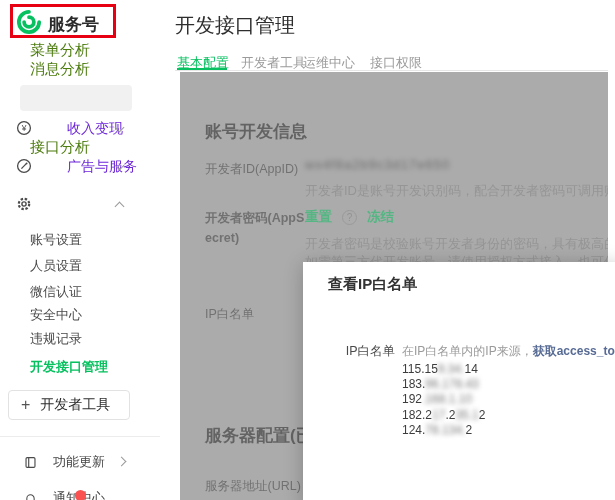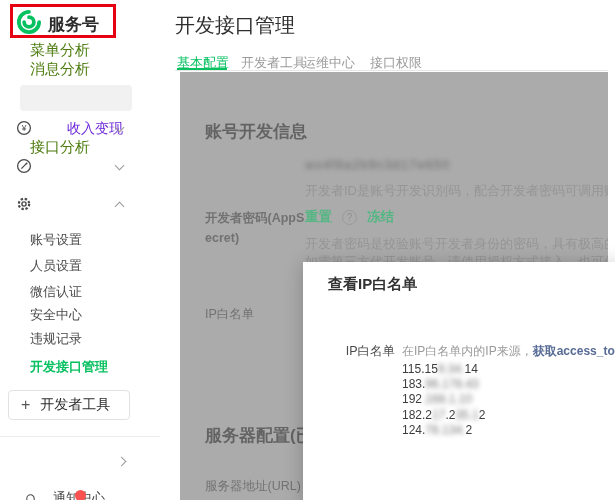--- a/index.html
+++ b/index.html
@@ -112,20 +112,21 @@
     <span class="t-label">收入变现</span>
     <span class="chev chev-down"></span>
   </div>
 
   <div class="top-row tr-1">
     <svg class="t-icon" viewBox="0 0 16 16">
       <circle cx="8" cy="8" r="6.4" fill="none" stroke="#4a4a4a" stroke-width="1.3"></circle>
       <line x1="5.4" y1="10.6" x2="10.6" y2="5.4" stroke="#4a4a4a" stroke-width="1.3"></line>
       <circle cx="10.6" cy="5.4" r="0.9" fill="#4a4a4a"></circle>
     </svg>
+    <span class="t-label">广告与服务</span>
     <span class="chev chev-down"></span>
   </div>
 
   <div class="top-row tr-2">
     <svg class="t-icon" viewBox="0 0 16 16">
       <circle cx="8" cy="8" r="5.2" fill="none" stroke="#4a4a4a" stroke-width="2.2" stroke-dasharray="2.4 1.7"></circle>
       <circle cx="8" cy="8" r="2.1" fill="none" stroke="#4a4a4a" stroke-width="1.4"></circle>
     </svg>
     <span class="chev chev-up"></span>
   </div>
@@ -137,20 +138,27 @@
   <div class="sub-item su-4">违规记录</div>
   <div class="sub-item su-5">开发接口管理</div>
 
   <div class="new-feat">
     <span class="plus">+</span>
     <span class="nf-label">开发者工具</span>
   </div>
 
   <div class="side-divider"></div>
 
+  <div class="footer-row fr-0">
+    <svg viewBox="0 0 16 16">
+      <rect x="2.5" y="2" width="11" height="12" rx="1.5" fill="none" stroke="#4a4a4a" stroke-width="1.4"></rect>
+      <line x1="5.8" y1="2" x2="5.8" y2="14" stroke="#4a4a4a" stroke-width="1.4"></line>
+    </svg>
+    <span class="f-label">功能更新</span>
+  </div>
   <span class="chev chev-right f-chev"></span>
 
   <div class="footer-row fr-1">
     <svg viewBox="0 0 16 16">
       <path d="M3.5 11 V8 a4.5 4.5 0 0 1 9 0 v3 l1 1.5 H2.5 Z" fill="none" stroke="#4a4a4a" stroke-width="1.3"></path>
     </svg>
     <span class="f-label">通知中心</span>
   </div>
   <div class="badge-dot"></div>
 </div>
@@ -162,20 +170,21 @@
 <div class="tab tab-2">运维中心</div>
 <div class="tab tab-3">接口权限</div>
 <div class="tab-underline"></div>
 <div class="tabs-border"></div>
 
 <div class="dim-block">
   <div class="dim-inner">
 
     <div class="sec-title st-1">账号开发信息</div>
 
+    <div class="f-label-col lb-appid">开发者ID(AppID)</div>
     <div class="blur-val">wx4f8a2b9c3d17e650</div>
     <div class="desc d-appid">开发者ID是账号开发识别码，配合开发者密码可调用账号的接口能力。</div>
 
     <div class="f-label-col lb-asec">开发者密码(AppSecret)</div>
     <div class="act-row">
       <span class="g-link">重置</span>
       <span class="q-circle">?</span>
       <span class="g-link">冻结</span>
     </div>
     <div class="desc d-asec1">开发者密码是校验账号开发者身份的密码，具有极高的安全性。切记勿把密码直接交给第三方开发者或轻易对外泄露。</div>

